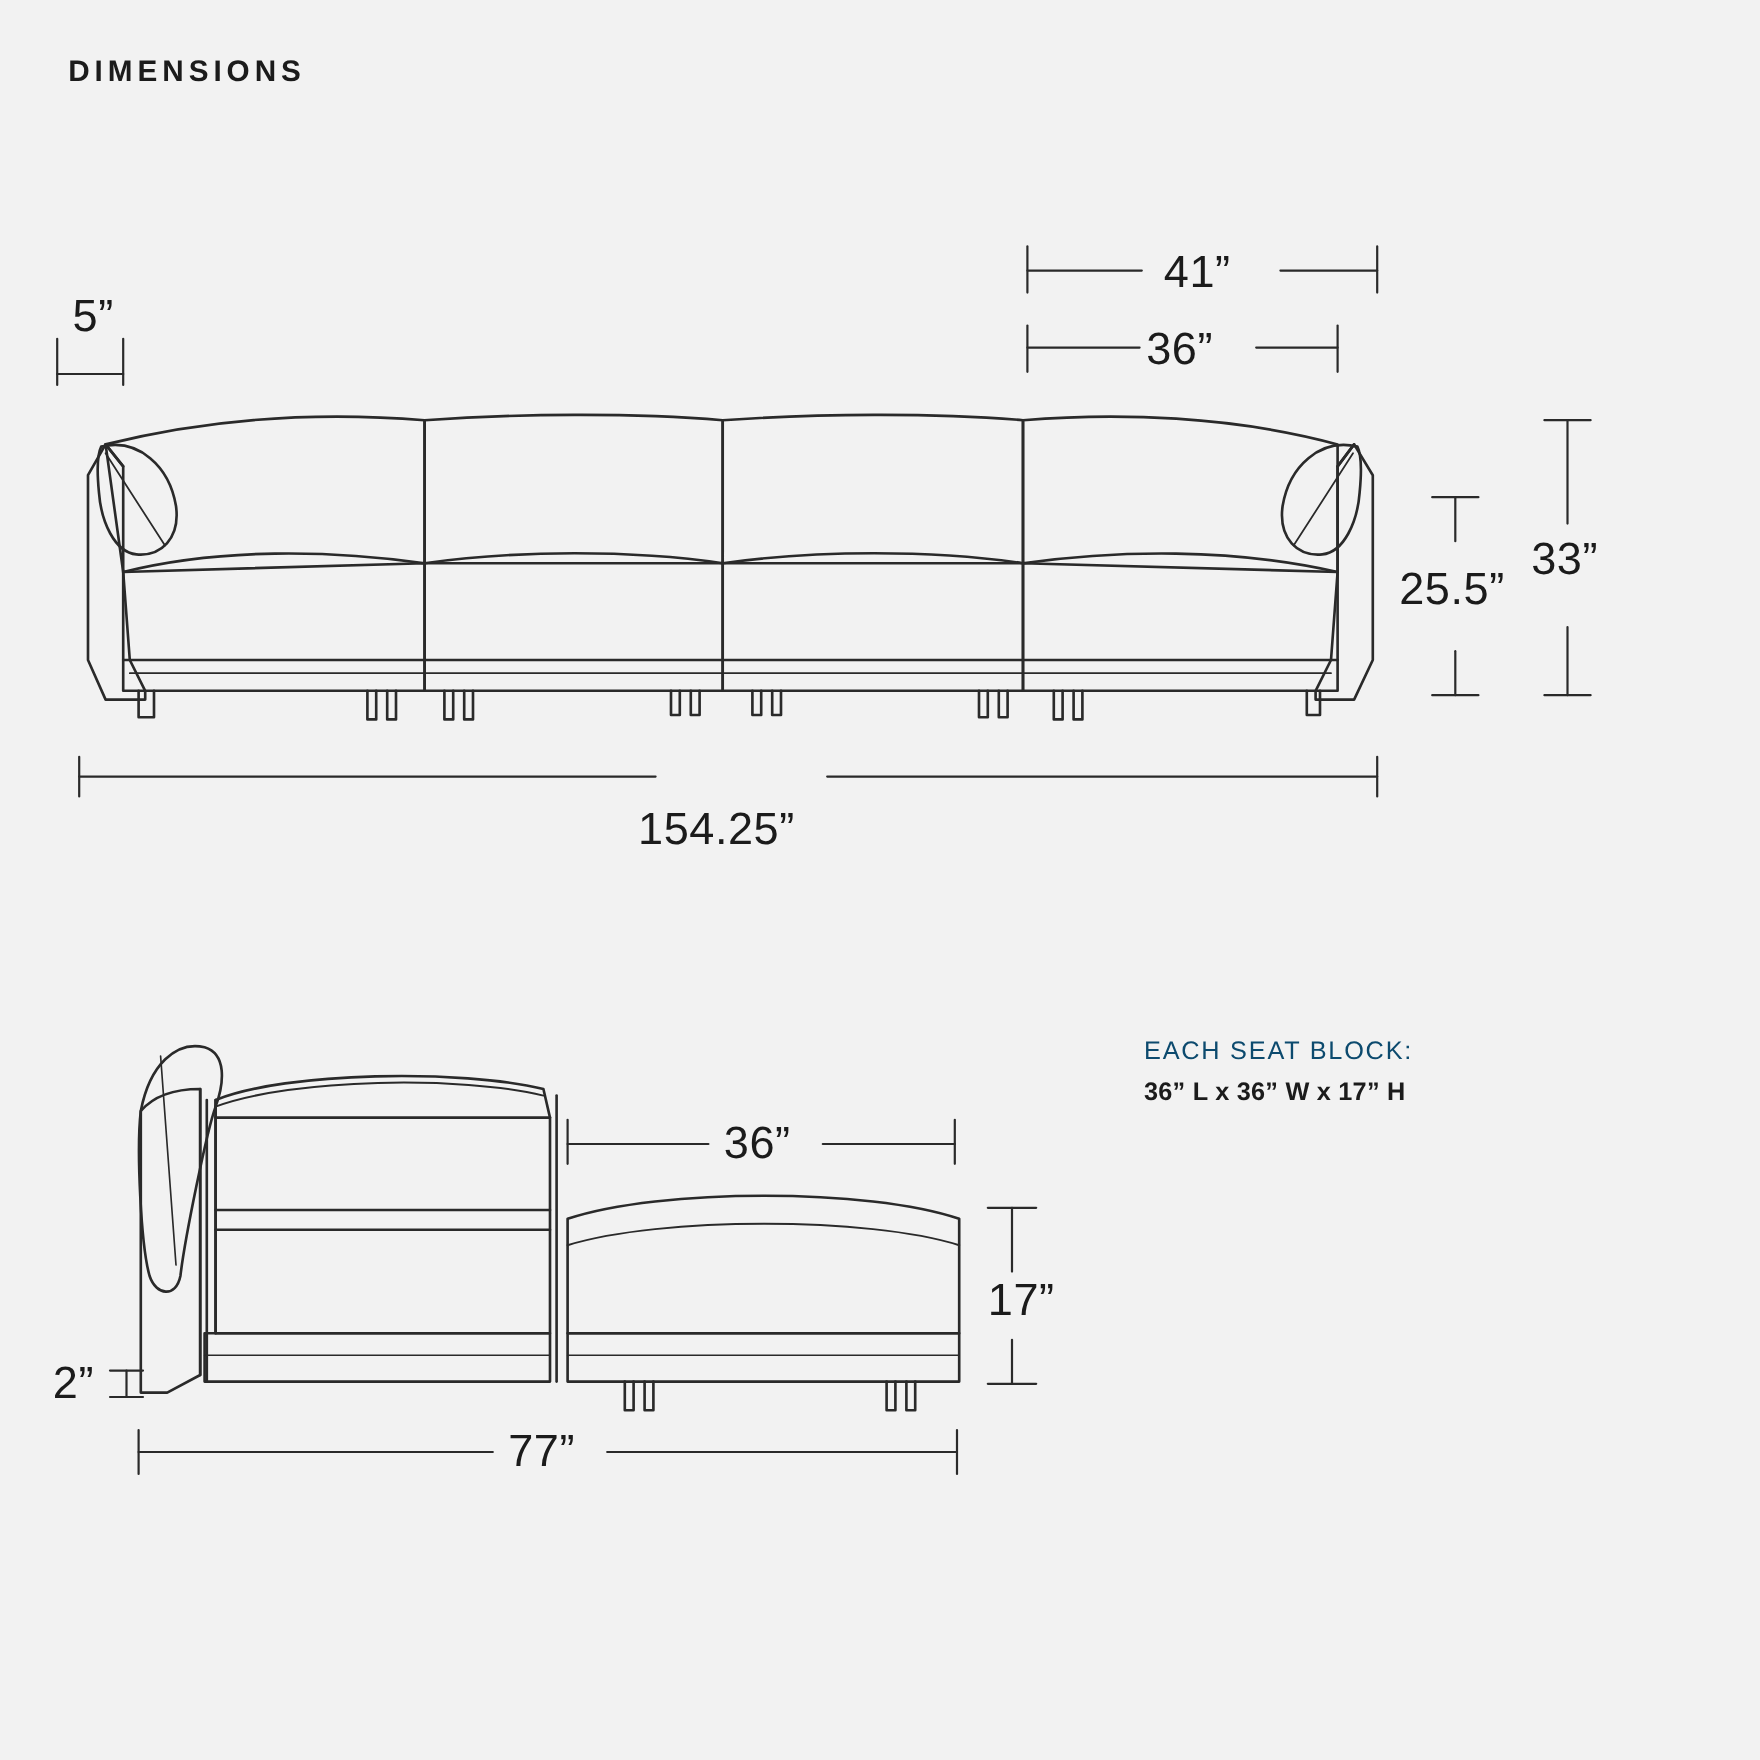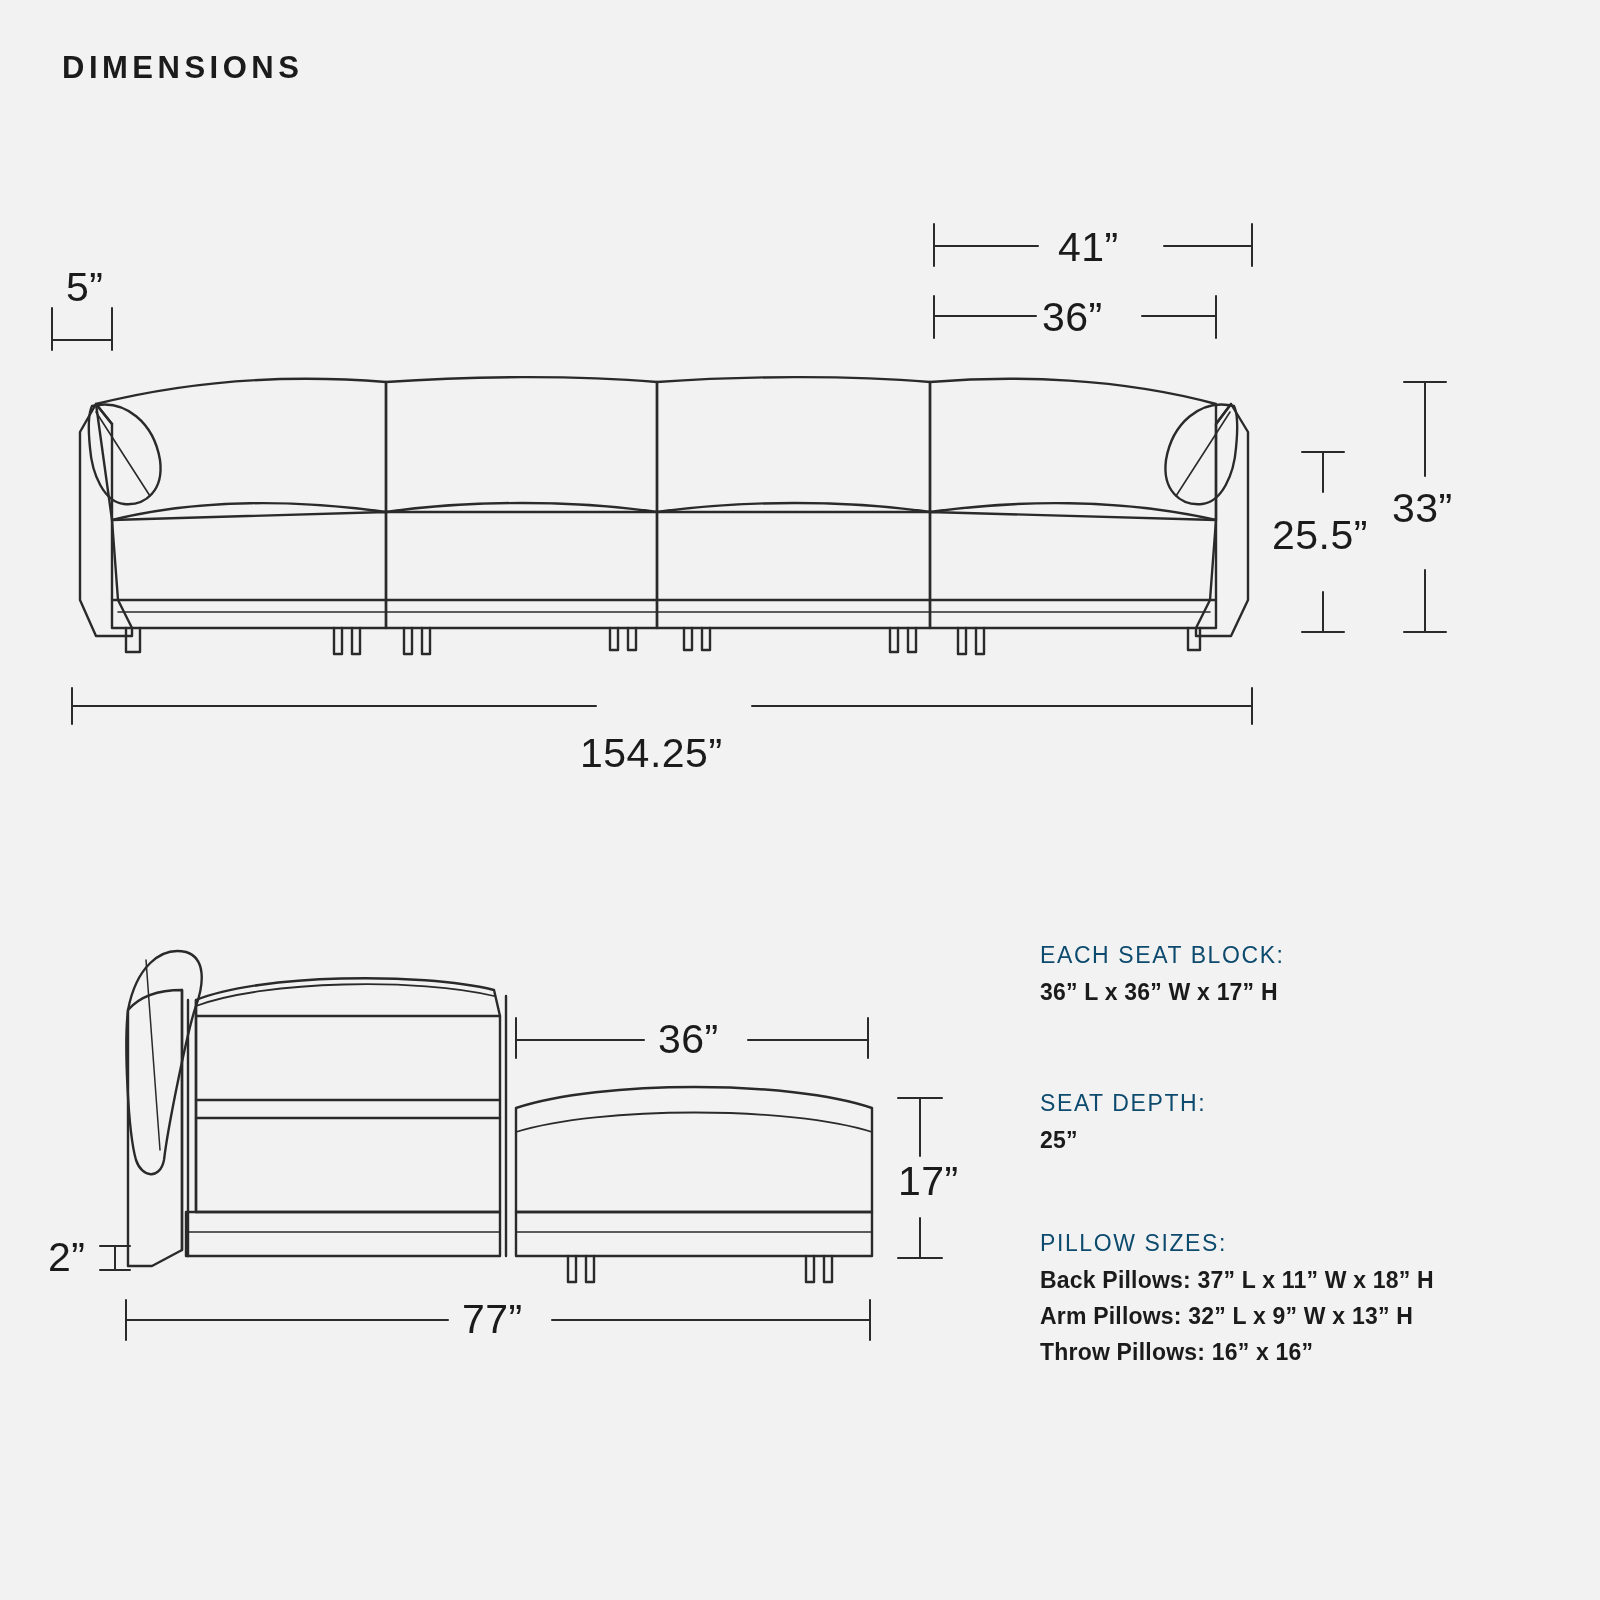--- a/index.html
+++ b/index.html
@@ -16,21 +16,21 @@
     overflow: hidden;
   }
   .page {
     position: absolute;
     inset: 0;
   }
   .title {
     position: absolute;
     left: 62px;
     top: 50px;
-    font-size: 31px;
+    font-size: 27px;
     font-weight: bold;
     letter-spacing: 4.5px;
     color: #1b1b1b;
     text-align: center;
   }
 
   svg.diagram {
     position: absolute;
     left: 0;
     top: 0;
@@ -221,25 +221,15 @@
   <div class="dim-label" style="left: 48px; top: 1234px;">2”</div>
   <div class="dim-label" style="left: 658px; top: 1016px;">36”</div>
   <div class="dim-label" style="left: 898px; top: 1158px;">17”</div>
   <div class="dim-label" style="left: 462px; top: 1296px;">77”</div>
 
   <div class="spec-block" id="specs1">
     <div class="spec-head">EACH SEAT BLOCK:</div>
     <div class="spec-line">36” L x 36” W x 17” H</div>
   </div>
 
-  <div class="spec-block" id="specs2">
-    <div class="spec-head">SEAT DEPTH:</div>
-    <div class="spec-line">25”</div>
-  </div>
-
-  <div class="spec-block" id="specs3">
-    <div class="spec-head">PILLOW SIZES:</div>
-    <div class="spec-line">Back Pillows: 37” L x 11” W x 18” H</div>
-    <div class="spec-line">Arm Pillows: 32” L x 9” W x 13” H</div>
-    <div class="spec-line">Throw Pillows: 16” x 16”</div>
-  </div>
+
 
 </div>
 
 </body></html>

